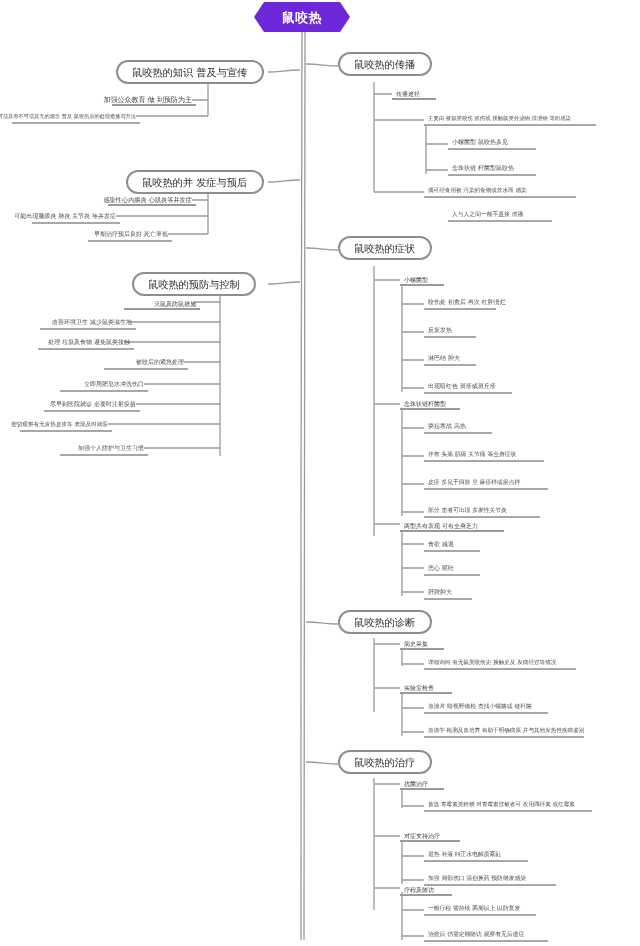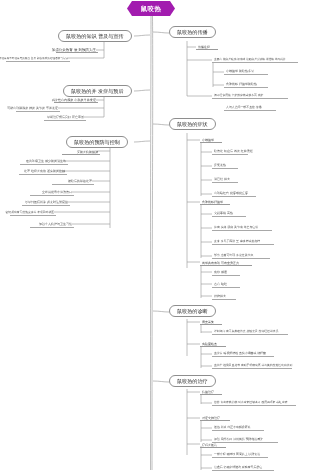--- a/index.html
+++ b/index.html
@@ -11,21 +11,21 @@
     position:relative;
   }
   #canvas{position:absolute;left:0;top:0;width:300px;height:473px;}
   svg.links{position:absolute;left:0;top:0;width:300px;height:473px;pointer-events:none;}
 
   
   .root{
     position:absolute;
     left:127px;top:1px;
     width:48px;height:17px;
-    background:#a21caf;
+    background:#6d28d9;
     color:#ffffff;
     font-size:6.4px;
     letter-spacing:.4px;
     display:flex;align-items:center;justify-content:center;
     clip-path:polygon(5px 0,43px 0,48px 7.5px,43px 15px,5px 15px,0 7.5px);
     font-weight:bold;
     z-index:5;
   }
 
   

